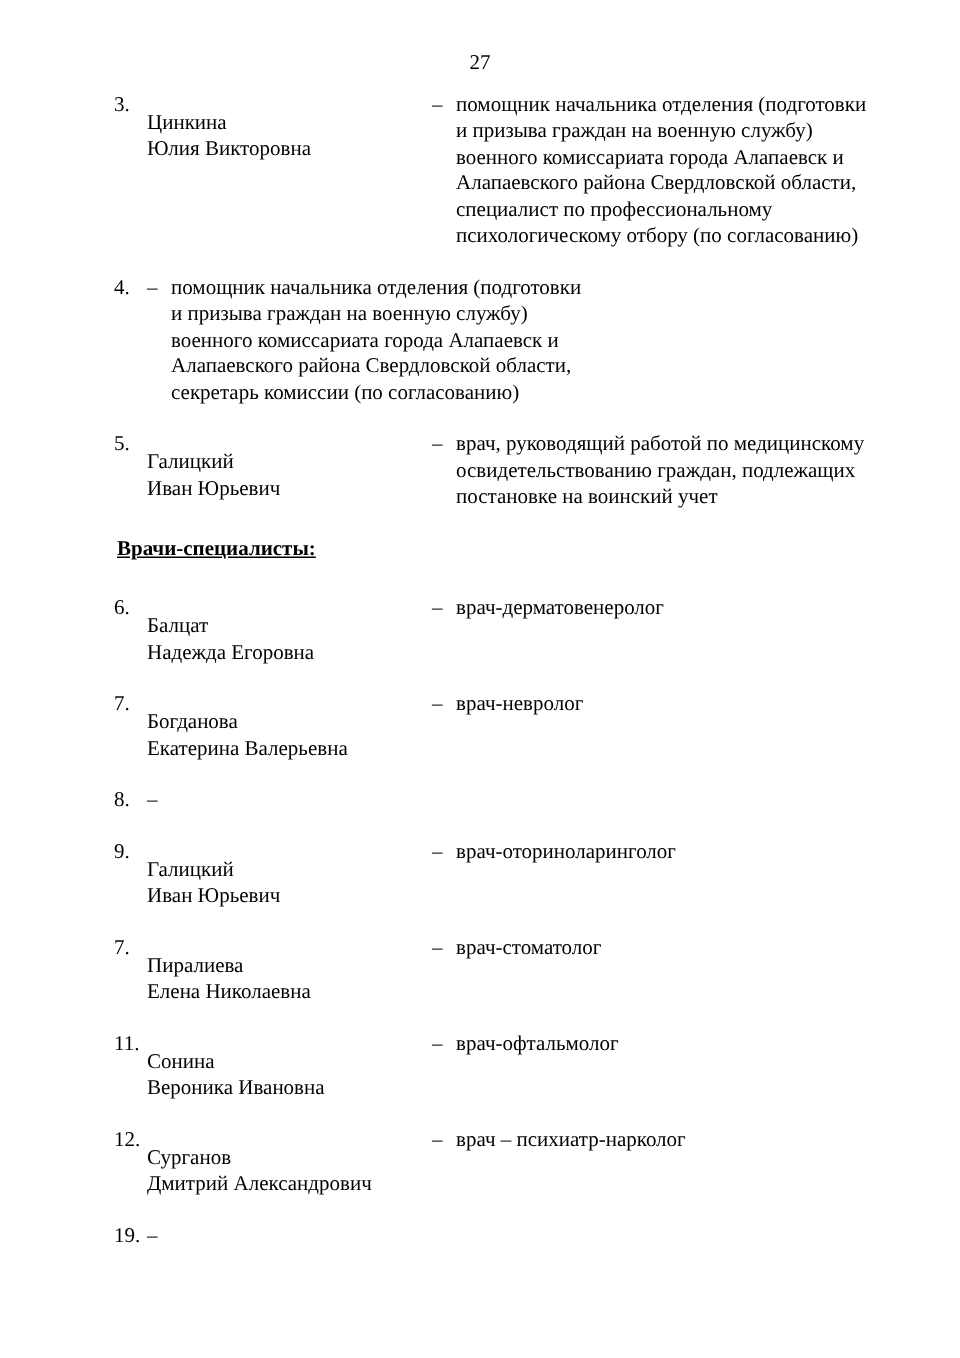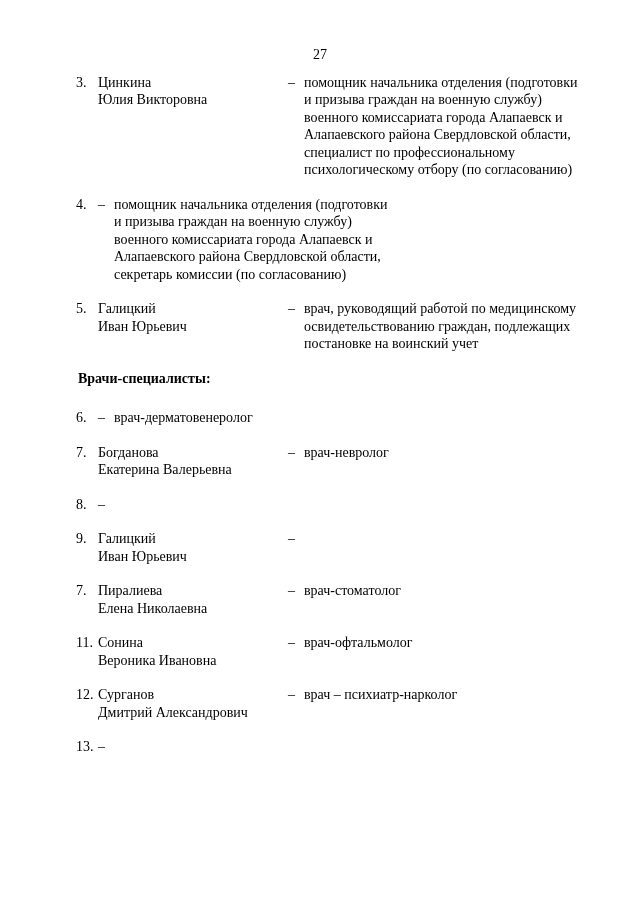--- a/index.html
+++ b/index.html
@@ -10,53 +10,55 @@
   .page {
     position: relative;
     width: 640px;
     height: 905px;
     box-sizing: border-box;
     background: #ffffff;
     color: #000000;
     font-family: "Liberation Serif", "DejaVu Serif", serif;
     font-size: 14px;
     line-height: 17.5px;
-    padding-top: 46px;
+    padding-top: 34px;
     overflow: hidden;
   }
   .page-number {
     text-align: center;
     margin-bottom: 10px;
   }
   .entry {
     display: flex;
     align-items: flex-start;
     padding-left: 76px;
     margin-bottom: 17px;
   }
   .entry .num {
     flex: 0 0 22px;
   }
   .entry .name {
     flex: 0 0 190px;
     white-space: pre-line;
+    margin-top: 12px;
   }
   .entry .dash {
     flex: 0 0 16px;
   }
   .entry .role {
     flex: 1 1 auto;
     white-space: pre-line;
     padding-right: 14px;
     font-family: Liberation Serif, serif;
   }
   .section-heading {
     font-weight: bold;
     padding-left: 78px;
     margin: 12px 0 22px 0;
+    text-decoration: underline;
   }
 </style>
 </head>
 <body>
 
 <div class="page">
   <div class="page-number">27</div>
   <div id="content">
       <div class="entry">
         <span class="num">3.</span>
@@ -84,39 +86,42 @@
         <span class="name">Галицкий
 Иван Юрьевич</span>
         <span class="dash">–</span>
         <span class="role">врач, руководящий работой по медицинскому
 освидетельствованию граждан, подлежащих
 постановке на воинский учет</span>
       </div>
       <div class="section-heading">Врачи-специалисты:</div>
       <div class="entry">
         <span class="num">6.</span>
+        <span class="name">Балцат
+Надежда Егоровна</span>
         <span class="dash">–</span>
         <span class="role">врач-дерматовенеролог</span>
       </div>
       <div class="entry">
         <span class="num">7.</span>
         <span class="name">Богданова
 Екатерина Валерьевна</span>
         <span class="dash">–</span>
         <span class="role">врач-невролог</span>
       </div>
       <div class="entry">
         <span class="num">8.</span>
         <span class="dash">–</span>
       </div>
       <div class="entry">
         <span class="num">9.</span>
         <span class="name">Галицкий
 Иван Юрьевич</span>
         <span class="dash">–</span>
+        <span class="role">врач-оториноларинголог</span>
       </div>
       <div class="entry">
         <span class="num">7.</span>
         <span class="name">Пиралиева
 Елена Николаевна</span>
         <span class="dash">–</span>
         <span class="role">врач-стоматолог</span>
       </div>
       <div class="entry">
         <span class="num">11.</span>
@@ -126,17 +131,17 @@
         <span class="role">врач-офтальмолог</span>
       </div>
       <div class="entry">
         <span class="num">12.</span>
         <span class="name">Сурганов
 Дмитрий Александрович</span>
         <span class="dash">–</span>
         <span class="role">врач – психиатр-нарколог</span>
       </div>
       <div class="entry">
-        <span class="num">13.</span>
+        <span class="num">19.</span>
         <span class="dash">–</span>
       </div>
     </div>
 </div>
 
 </body></html>

